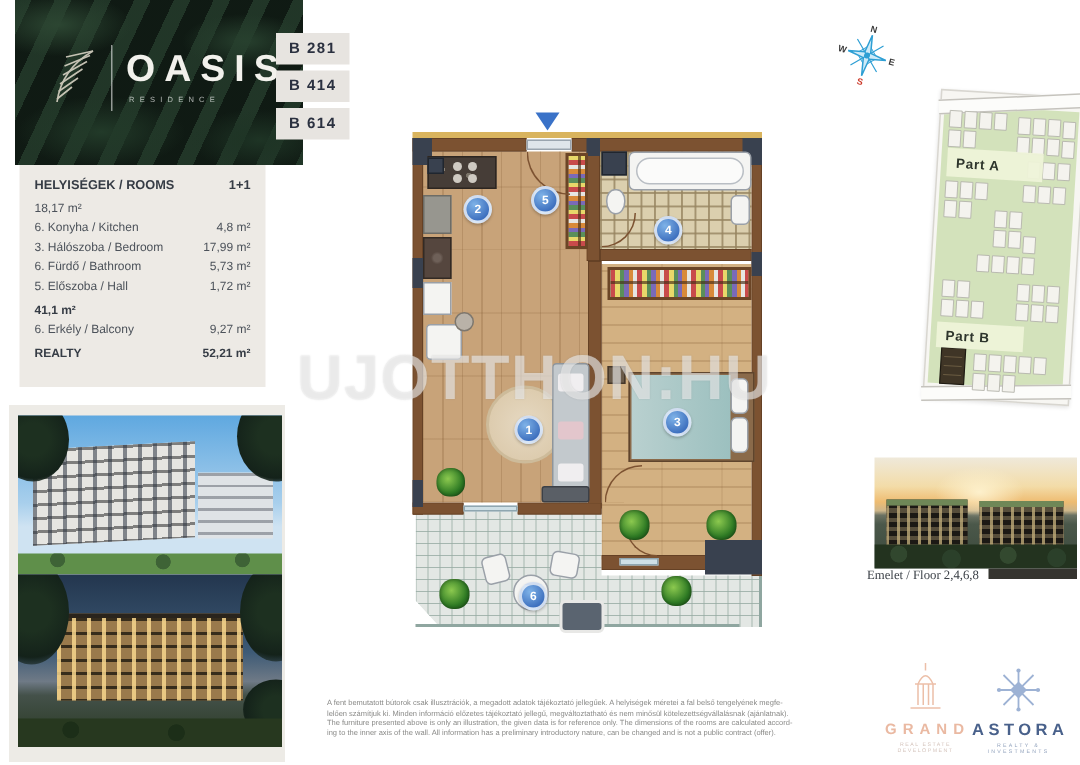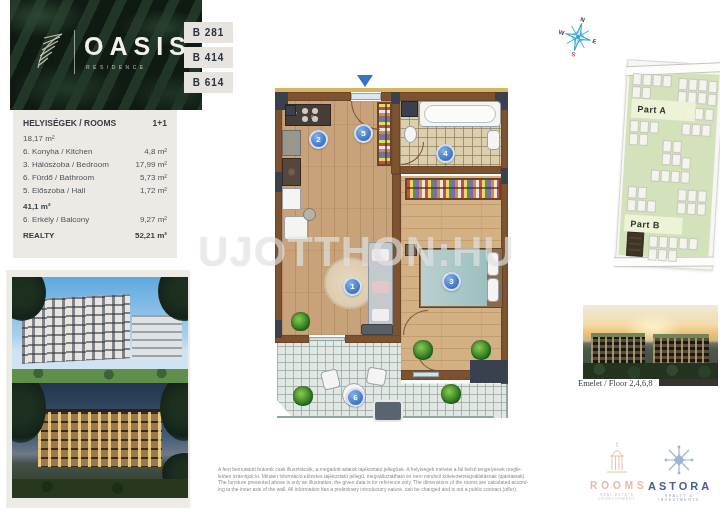--- a/index.html
+++ b/index.html
@@ -401,21 +401,21 @@
   <div class="abs" style="left:590px;top:440px;width:54px;">
     <svg width="54" height="36" viewBox="0 0 54 36">
       <g stroke="#ecbfa8" stroke-width="1" fill="none">
         <path d="M27 2 L27 7"></path>
         <path d="M22 16 Q27 5 32 16"></path>
         <path d="M20 16 H34"></path>
         <path d="M22 16 V30 M25.5 16 V30 M29 16 V30 M32 16 V30"></path>
         <path d="M17 32 H37"></path>
       </g>
     </svg>
-    <div class="grand-name">ROOMS</div>
+    <div class="grand-name">GRAND</div>
     <div class="grand-tag">REAL ESTATE DEVELOPMENT</div>
   </div>
   <div class="abs" style="left:648px;top:444px;width:62px;">
     <svg width="62" height="32" viewBox="0 0 62 32">
       <g stroke="#9db2d4" stroke-width="1.2">
         <path d="M31 2 V30 M17 16 H45 M21 6 L41 26 M41 6 L21 26"></path>
       </g>
       <rect x="27" y="12" width="8" height="8" transform="rotate(45 31 16)" fill="#9db2d4"></rect>
       <g fill="#9db2d4">
         <circle cx="31" cy="3" r="1.4"></circle>

